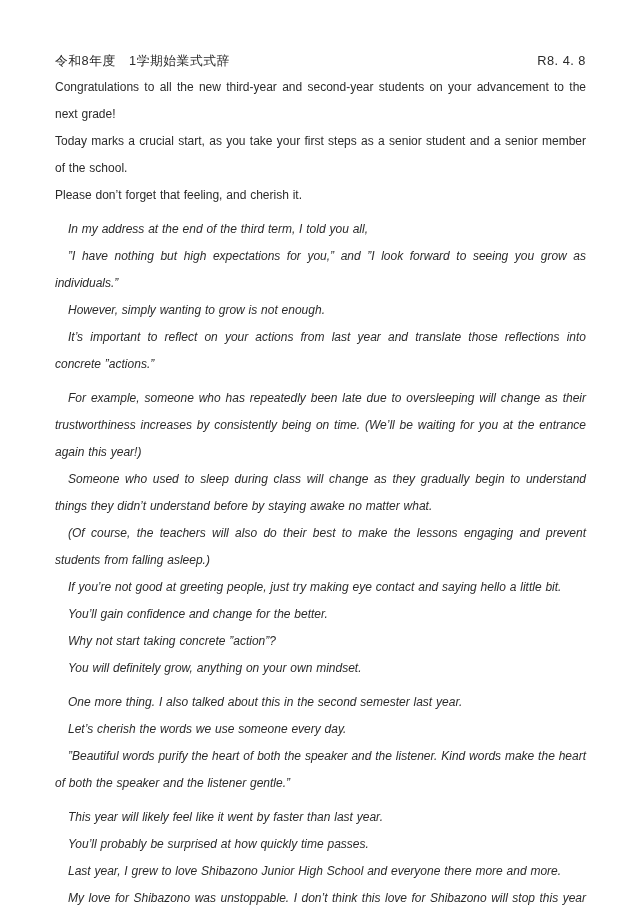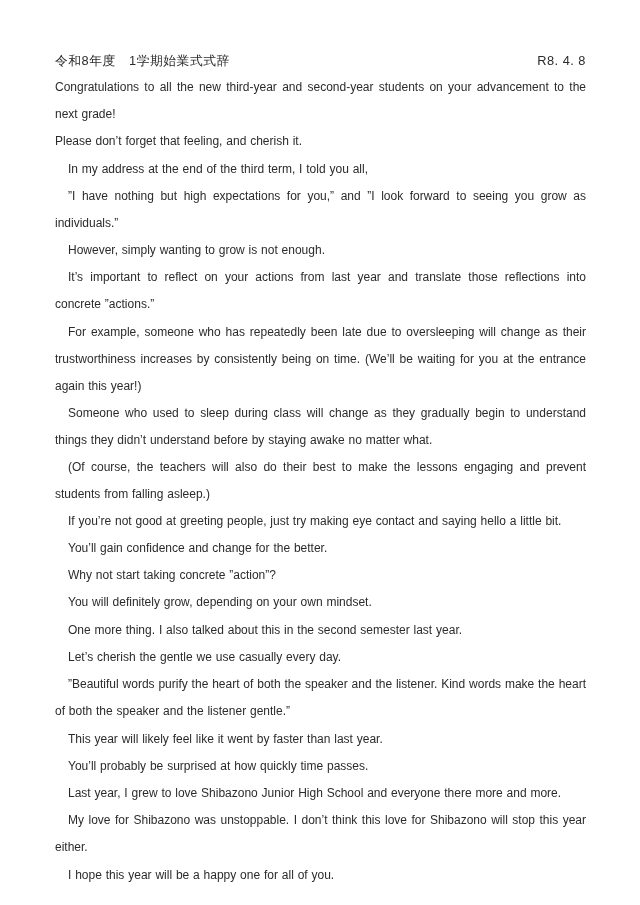--- a/index.html
+++ b/index.html
@@ -20,59 +20,60 @@
     justify-content: space-between;
     align-items: baseline;
     font-size: 12.8px;
     line-height: 17.8px;
     margin-bottom: 4px;
     white-space: nowrap;
   }
   .doc-title { letter-spacing: 0.5px; }
   .doc-date  { letter-spacing: 0.5px; }
   .doc-body  { font-size: 12px; line-height: 27px; }
-  .block + .block { margin-top: 1px; }
+  .block + .block { margin-top: 7px; font-style: italic; }
   .para {
     margin: 0;
     text-align: justify;
     word-spacing: 0.5px;
   }
   .para.indent { text-indent: 13px; }
 </style>
 </head>
 <body>
 
 <div class="page">
   <header class="doc-header">
     <span class="doc-title">令和8年度　1学期始業式式辞</span>
     <span class="doc-date">R8. 4. 8</span>
   </header>
   <main class="doc-body" id="doc-blocks">
       <div class="block">
         <p class="para">Congratulations to all the new third-year and second-year students on your advancement to the next grade!</p>
+        <p class="para">Today marks a crucial start, as you take your first steps as a senior student and a senior member of the school.</p>
         <p class="para">Please don’t forget that feeling, and cherish it.</p>
       </div>
       <div class="block">
         <p class="para indent">In my address at the end of the third term, I told you all,</p>
         <p class="para indent">”I have nothing but high expectations for you,” and ”I look forward to seeing you grow as individuals.”</p>
         <p class="para indent">However, simply wanting to grow is not enough.</p>
         <p class="para indent">It’s important to reflect on your actions from last year and translate those reflections into concrete ”actions.”</p>
       </div>
       <div class="block">
         <p class="para indent">For example, someone who has repeatedly been late due to oversleeping will change as their trustworthiness increases by consistently being on time. (We’ll be waiting for you at the entrance again this year!)</p>
         <p class="para indent">Someone who used to sleep during class will change as they gradually begin to understand things they didn’t understand before by staying awake no matter what.</p>
         <p class="para indent">(Of course, the teachers will also do their best to make the lessons engaging and prevent students from falling asleep.)</p>
         <p class="para indent">If you’re not good at greeting people, just try making eye contact and saying hello a little bit.</p>
         <p class="para indent">You’ll gain confidence and change for the better.</p>
         <p class="para indent">Why not start taking concrete ”action”?</p>
-        <p class="para indent">You will definitely grow, depending on your own mindset.</p>
+        <p class="para indent">You will definitely grow, anything on your own mindset.</p>
       </div>
       <div class="block">
         <p class="para indent">One more thing. I also talked about this in the second semester last year.</p>
-        <p class="para indent">Let’s cherish the gentle we use casually every day.</p>
+        <p class="para indent">Let’s cherish the words we use someone every day.</p>
         <p class="para indent">”Beautiful words purify the heart of both the speaker and the listener. Kind words make the heart of both the speaker and the listener gentle.”</p>
       </div>
       <div class="block">
         <p class="para indent">This year will likely feel like it went by faster than last year.</p>
         <p class="para indent">You’ll probably be surprised at how quickly time passes.</p>
         <p class="para indent">Last year, I grew to love Shibazono Junior High School and everyone there more and more.</p>
         <p class="para indent">My love for Shibazono was unstoppable. I don’t think this love for Shibazono will stop this year either.</p>
       </div>
       <div class="block">
         <p class="para indent">I hope this year will be a happy one for all of you.</p>

